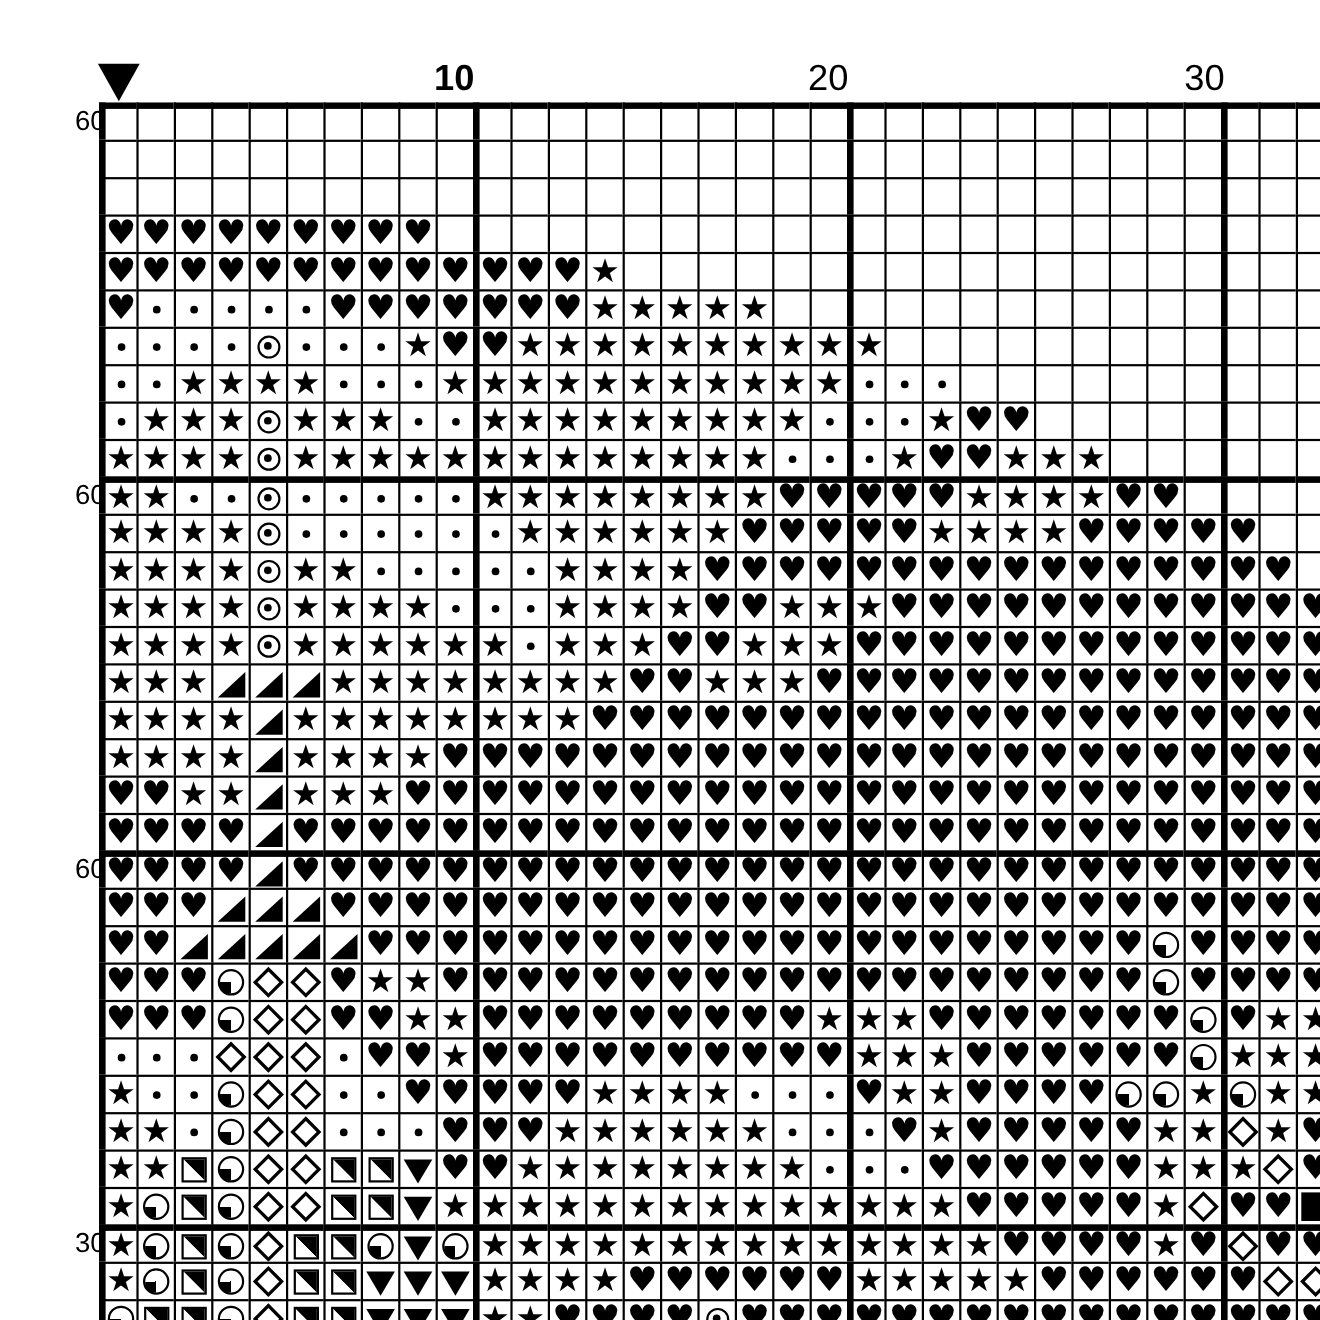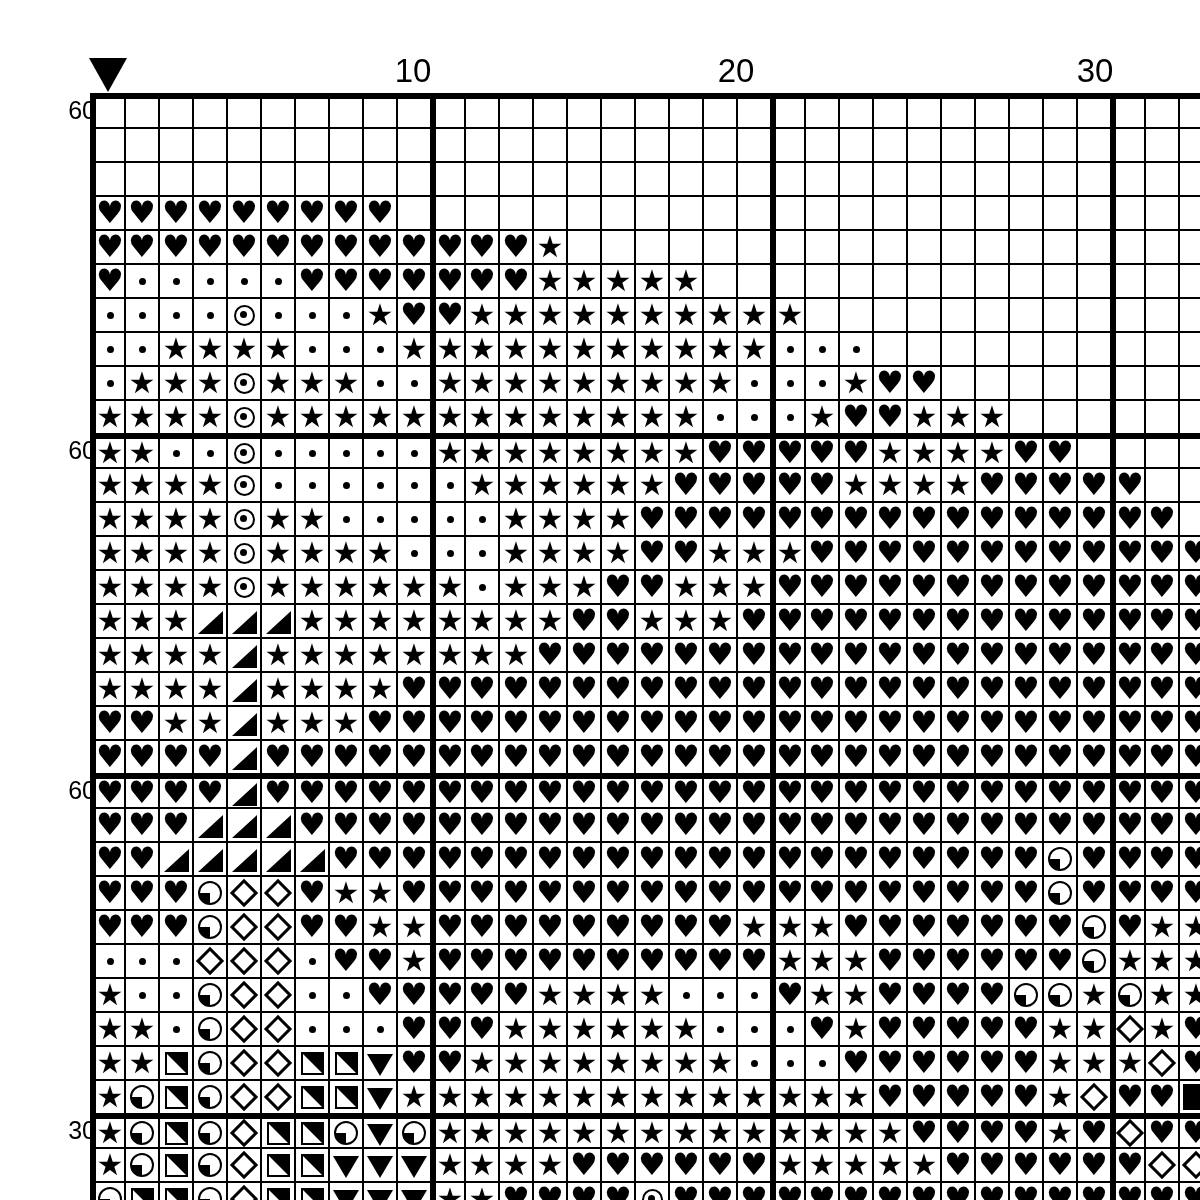--- a/index.html
+++ b/index.html
@@ -38,22 +38,22 @@
   .sym-D{width:14px;height:14px;border:3.5px solid #000;box-sizing:content-box;transform:rotate(45deg);background:#fff;}
   .sym-U{width:23px;height:23px;border:2.5px solid #000;box-sizing:border-box;
          background:linear-gradient(45deg,rgba(0,0,0,0) 0 49%,#000 51%);}
   .sym-V{width:0;height:0;border-top:22px solid #000;border-left:13px solid transparent;border-right:13px solid transparent;margin-top:4px;}
   .sym-B{width:26px;height:26px;background:#000;}
 </style>
 </head>
 <body>
 
 <div>
-  <div class="col-label" style="left:378px;">10</div>
-  <div class="col-label" style="left:701px;">20</div>
+  <div class="col-label" style="left:378px;font-weight:bold;">10</div>
+  <div class="col-label" style="left:718px;">20</div>
   <div class="col-label" style="left:1060px;">30</div>
 </div>
 
 <div>
   <div class="row-label" style="top:93px;">60</div>
   <div class="row-label" style="top:433px;">60</div>
   <div class="row-label" style="top:773px;">60</div>
   <div class="row-label" style="top:1113px;">30</div>
 </div>
 

